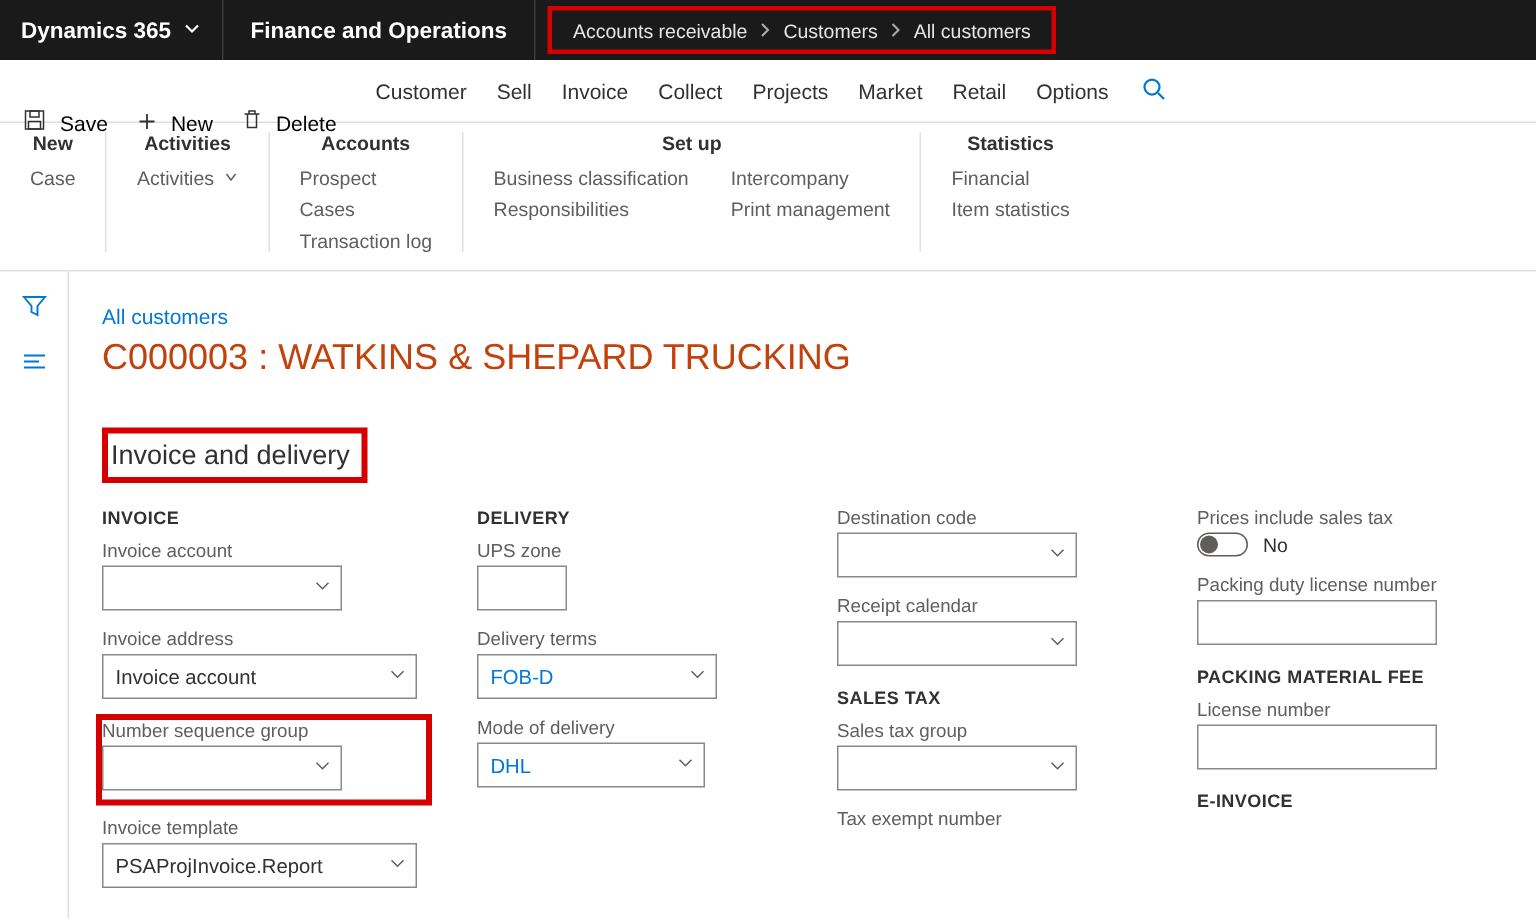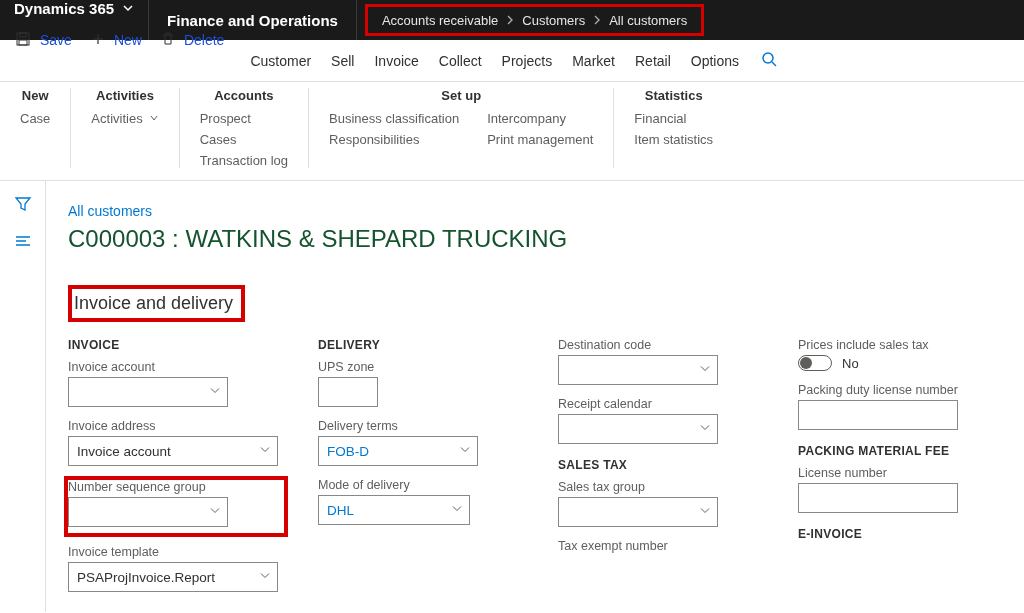--- a/index.html
+++ b/index.html
@@ -1,29 +1,29 @@
 <!DOCTYPE html>
 <html><head>
 <meta charset="utf-8">
 <style>
   * { box-sizing: border-box; margin: 0; padding: 0; font-family: "Segoe UI", Arial, sans-serif; }
   body { background: #fff; color: #323130; font-size: 13px; width: 1024px; height: 613px; overflow: hidden; }
 
   
   .topbar { background: #1a1a1a; color: #fff; height: 40px; display: flex; align-items: stretch; }
-  .brand { display: flex; padding: 0 14px; border-right: 1px solid #3a3a3a; font-size: 15px; font-weight: 600; cursor: pointer; }
+  .brand { display: flex; align-items: center; padding: 0 14px; border-right: 1px solid #3a3a3a; font-size: 15px; font-weight: 600; cursor: pointer; }
   .brand .chev { margin-left: 8px; }
   .module { display: flex; align-items: center; padding: 0 18px; border-right: 1px solid #3a3a3a; font-size: 15px; font-weight: 600; }
   .breadcrumb { display: flex; align-items: center; padding: 0 14px; margin: 4px 8px; border: 3px solid #d60000; }
   .breadcrumb span { color: #e6e6e6; font-size: 13px; }
   .breadcrumb .sep { margin: 0 8px; color: #aaa; }
 
   
   .apptoolbar { display: flex; align-items: center; height: 42px; border-bottom: 1px solid #e1dfdd; padding: 0 6px; }
-  .tbtn { display: flex; align-items: flex-start; padding: 0 10px; height: 58px; color: #1d4ed8; font-size: 14px; cursor: pointer; }
+  .tbtn { display: flex; align-items: flex-end; padding: 0 10px; height: 58px; color: #000000; font-size: 14px; cursor: pointer; }
   .tbtn svg, .tbtn .glyph { margin-right: 5px; }
   .tabbtn { padding: 0 10px; height: 36px; display: flex; align-items: center; cursor: pointer; font-size: 14px; color: #323130; }
   .tabbtn.active { color: #0078d4; border-bottom: 2px solid #0078d4; }
   .spacer { width: 6px; }
   .search-icon { padding: 0 12px; color: #0078d4; cursor: pointer; }
 
   
   .ribbon { display: flex; border-bottom: 1px solid #e1dfdd; padding: 6px 0 12px 0; }
   .rgroup { border-right: 1px solid #e1dfdd; padding: 0 20px; }
   .rgroup:last-child { border-right: none; }
@@ -32,21 +32,21 @@
   .rgroup .rcol { display: flex; flex-direction: column; gap: 6px; }
   .rgroup .ritem { color: #605e5c; font-size: 13px; cursor: pointer; white-space: nowrap; display: flex; align-items: center; }
 
   
   .body { display: flex; height: calc(613px - 40px - 42px - 100px); }
   .leftrail { width: 46px; border-right: 1px solid #e1dfdd; display: flex; flex-direction: column; align-items: center; padding-top: 14px; gap: 18px; }
   .leftrail .railbtn { color: #0078d4; cursor: pointer; }
 
   .content { flex: 1; padding: 22px 18px 10px 22px; overflow: hidden; }
   .crumb-link { color: #0078d4; font-size: 14px; cursor: pointer; }
-  .record-title { font-size: 24px; font-weight: 400; margin-top: 6px; color: #14532d; }
+  .record-title { font-size: 24px; font-weight: 400; margin-top: 6px; color: #c2410c; }
 
   .section-header { display: inline-block; font-size: 18px; color: #323130; margin-top: 32px; padding: 4px 8px 4px 2px; border: 4px solid #d60000; }
 
   .form-grid { display: flex; gap: 40px; margin-top: 16px; }
   .col { min-width: 200px; }
   .group-label { font-size: 12px; font-weight: 700; color: #323130; letter-spacing: 0.3px; margin-bottom: 8px; }
   .field { margin-bottom: 12px; }
   .field-label { font-size: 12.5px; color: #605e5c; margin-bottom: 3px; }
   .combo { position: relative; height: 30px; border: 1px solid #8a8886; background: #fff; display: flex; align-items: center; padding: 0 26px 0 8px; font-size: 13.5px; color: #0078d4; cursor: pointer; }
   .combo.dark-text { color: #323130; }

